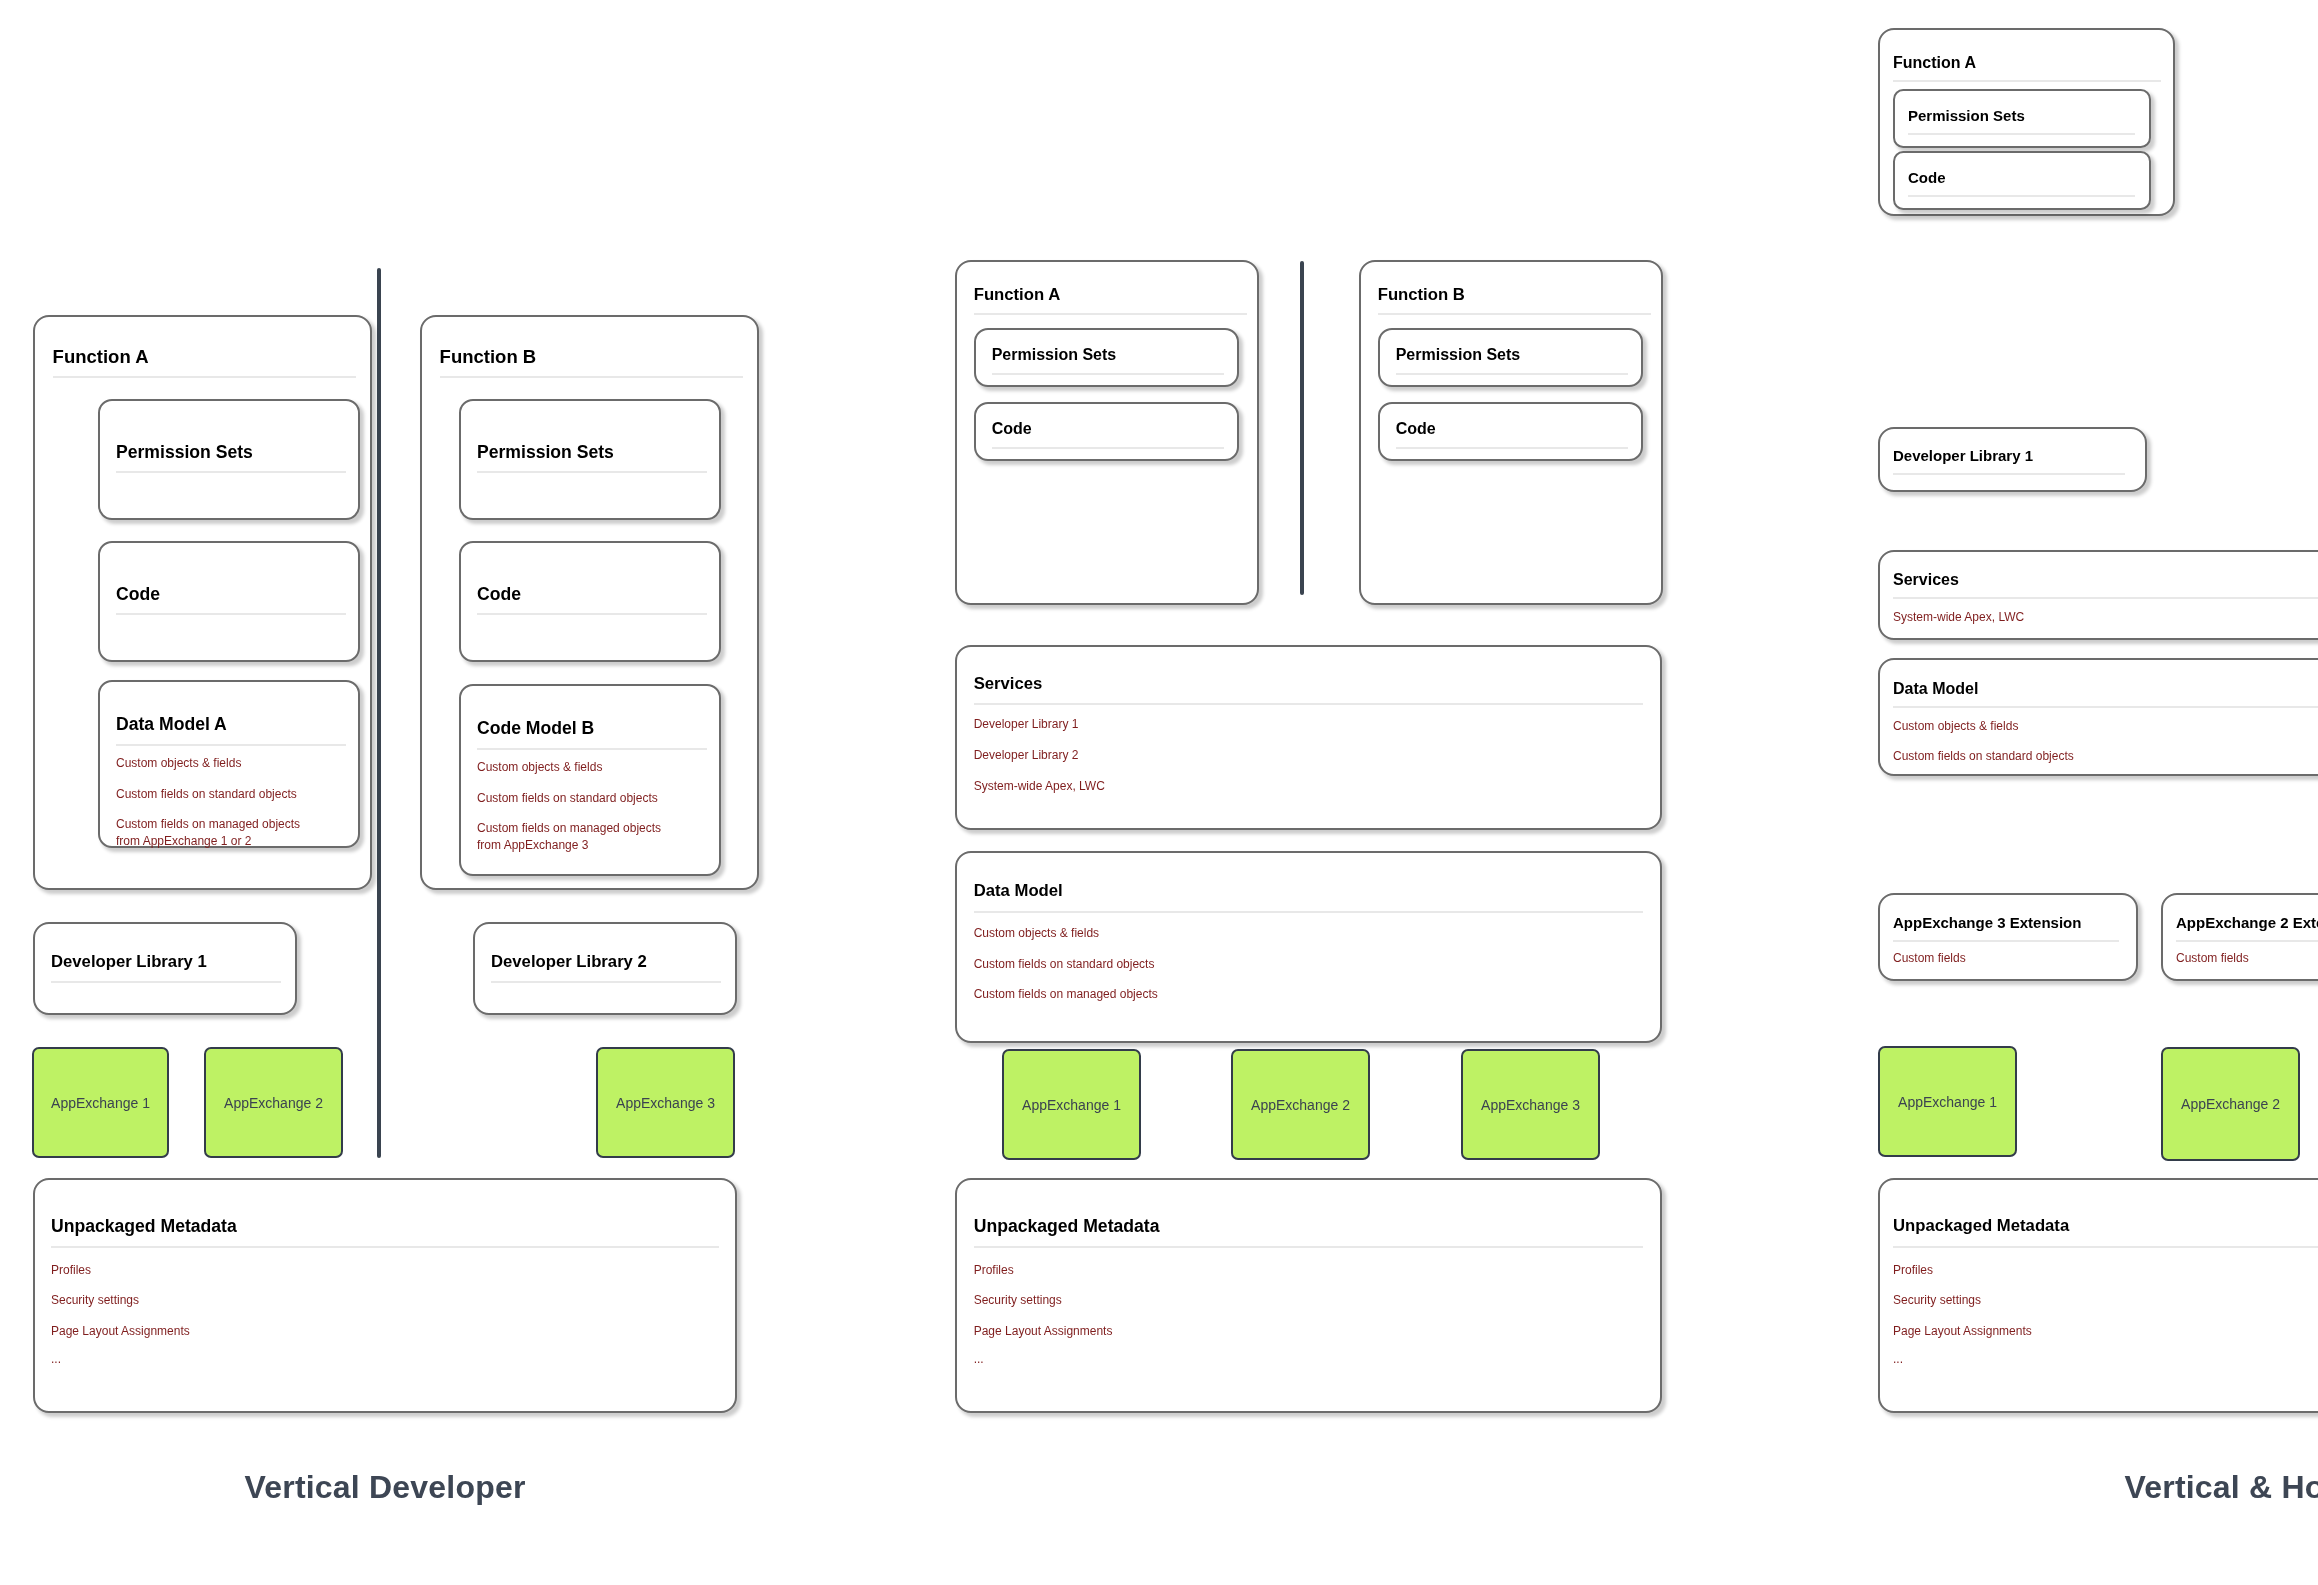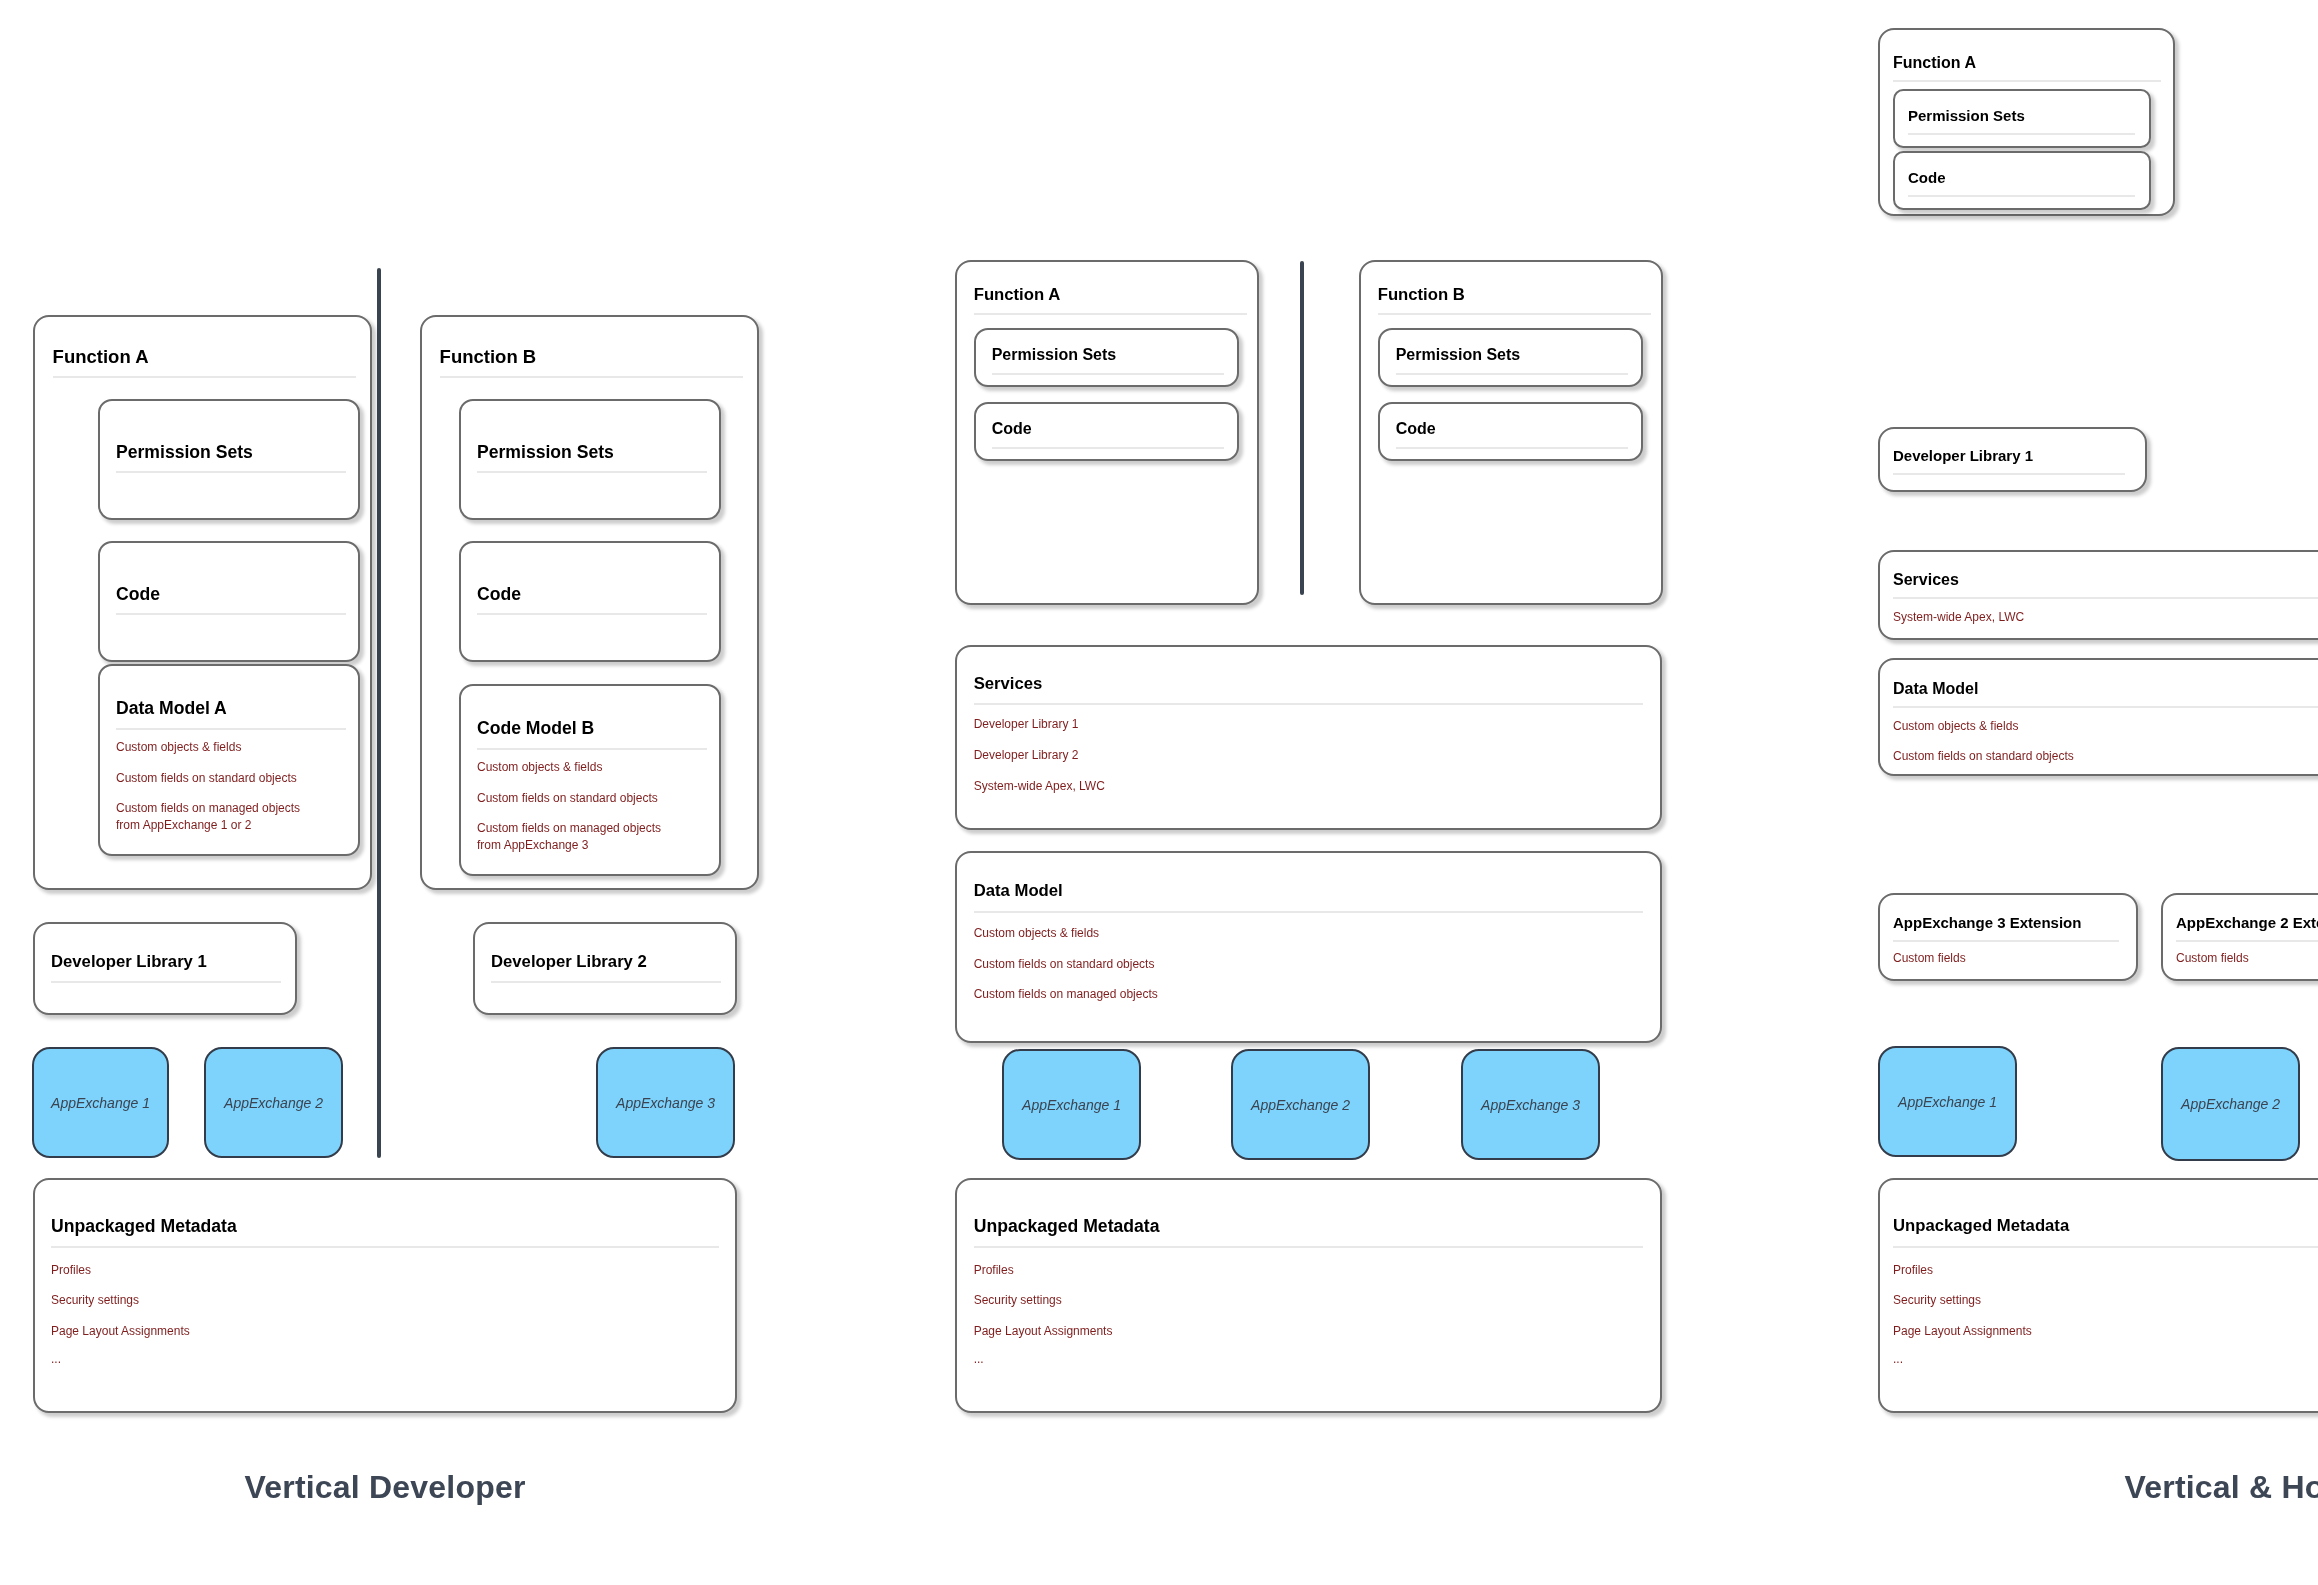--- a/index.html
+++ b/index.html
@@ -50,29 +50,28 @@
   .bullet {
     position: absolute;
     color: #7f1d1d;
     white-space: pre;
   }
 
   
   .appex {
     position: absolute;
     box-sizing: border-box;
-    background: #7dd3fc;
+    background: #bef264;
     border: 2.3px solid #333c4a;
-    border-radius: 18px;
+    border-radius: 7px;
     display: flex;
     align-items: center;
     justify-content: center;
     text-align: center;
     color: #3b4350;
-    font-style: italic;
   }
 
   
   .divider {
     position: absolute;
     width: 4.2px;
     background: #3a4450;
     border-radius: 2.3px;
   }
 
@@ -101,21 +100,21 @@
     <div class="card inner" style="left:63px; top:82px; width:262px; height:121px;">
       <div class="card-title" style="left:16px; top:41px; font-size:17.6px;">Permission Sets</div>
       <div class="rule" style="left:16px; top:70px; width:230px;"></div>
     </div>
 
     <div class="card inner" style="left:63px; top:224px; width:262px; height:121px;">
       <div class="card-title" style="left:16px; top:41px; font-size:17.6px;">Code</div>
       <div class="rule" style="left:16px; top:70px; width:230px;"></div>
     </div>
 
-    <div class="card inner" style="left:63px; top:347px; width:262px; height:192px;">
+    <div class="card inner" style="left:63px; top:363px; width:262px; height:168px;">
       <div class="card-title" style="left:16px; top:32px; font-size:17.6px;">Data Model A</div>
       <div class="rule" style="left:16px; top:62px; width:230px;"></div>
       <div class="bullet" style="left:16px; top:74px; font-size:12px;">Custom objects &amp; fields</div>
       <div class="bullet" style="left:16px; top:105px; font-size:12px;">Custom fields on standard objects</div>
       <div class="bullet" style="left:16px; top:134px; font-size:12px; line-height:16.7px;">Custom fields on managed objects
 from AppExchange 1 or 2</div>
     </div>
   </div>
 
   <div class="card" style="left:420px; top:315px; width:339px; height:575px;">

